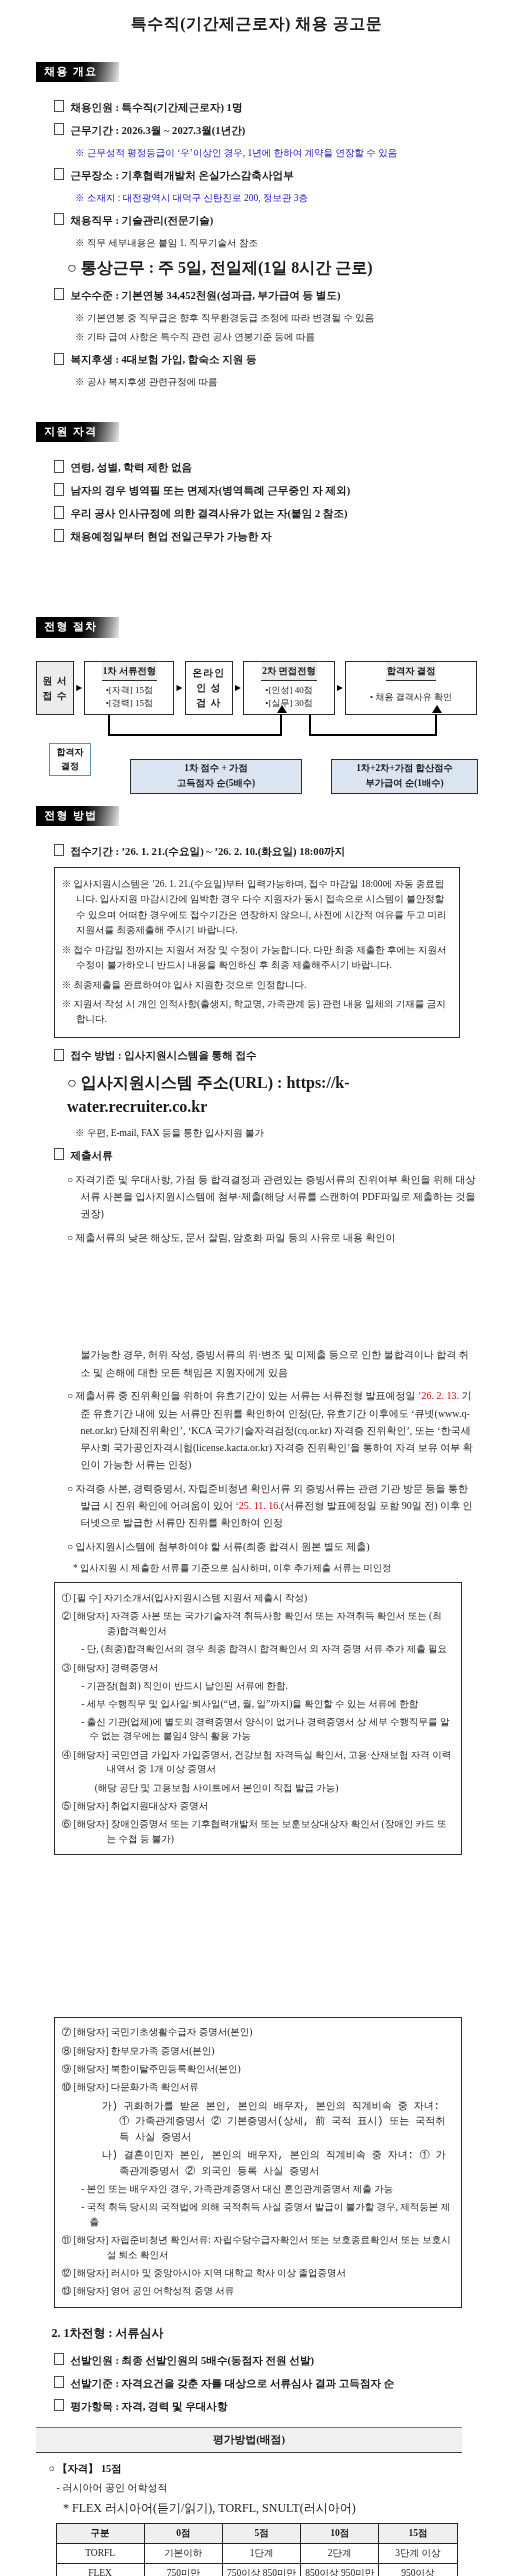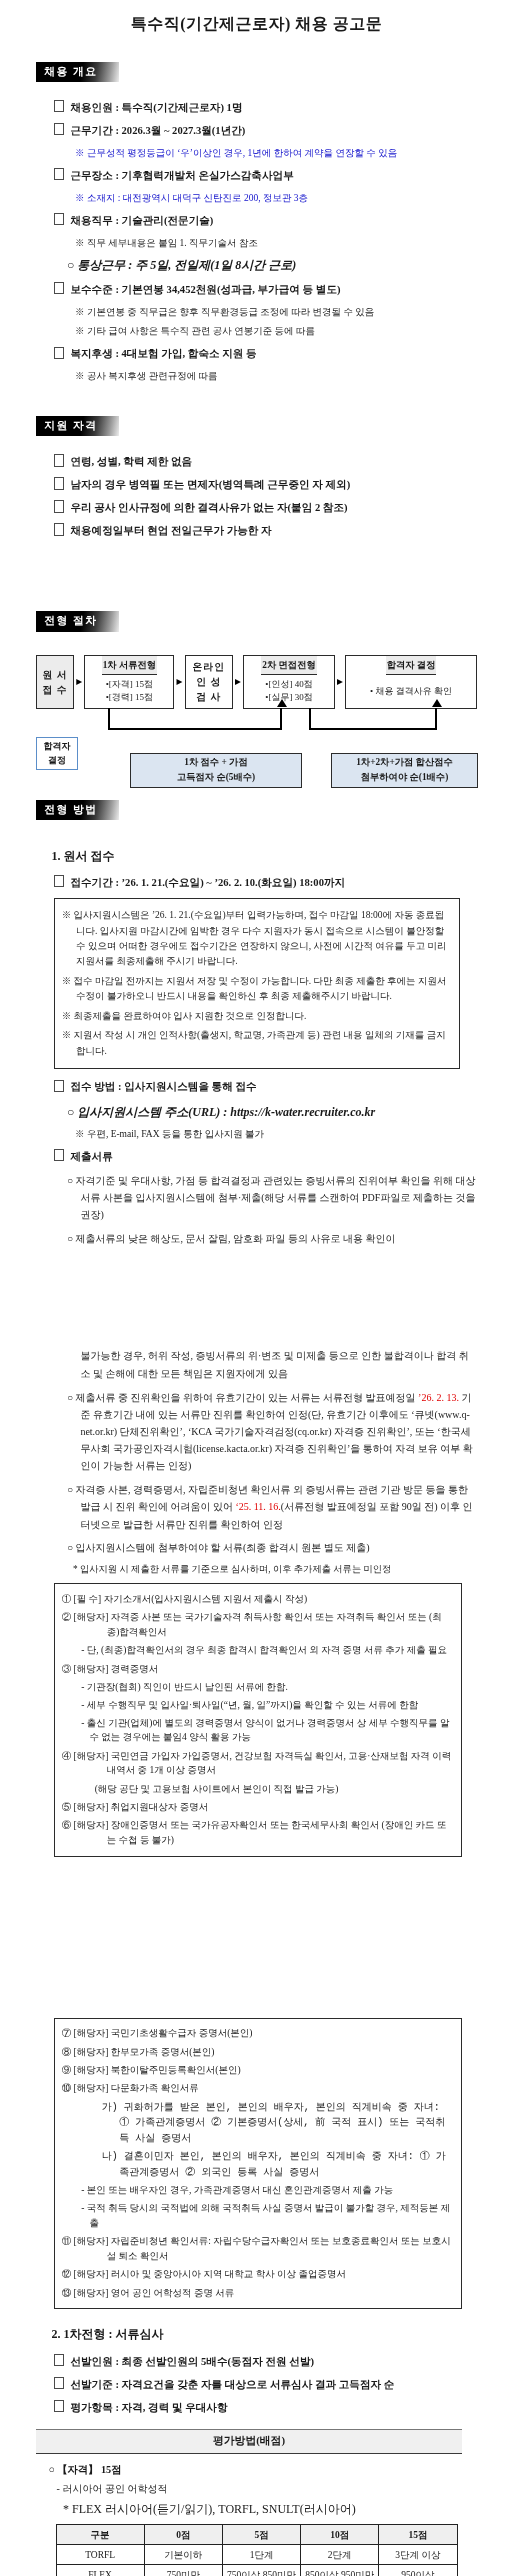--- a/index.html
+++ b/index.html
@@ -7,21 +7,21 @@
   .page{width:513px;min-height:3159px;margin:0 auto;box-sizing:border-box;padding:9.3px 36px 20.6px 36px;overflow:hidden;}
   .doc-title{text-align:center;font-size:16px;font-weight:bold;letter-spacing:0.5px;margin:5.2px 0 23px 0;}
   .badge{display:inline-block;min-width:61px;padding:3.1px 13.4px 3.1px 8.2px;margin:3.1px 0 10.3px 0;
          background:linear-gradient(100deg,#000 0%,#000 55%,#3a3a3a 72%,#9a9a9a 88%,#ececec 100%);
          color:#fff;font-weight:bold;font-size:10.8px;letter-spacing:1.5px;}
   p{margin:0;}
   .sq{font-size:10.6px;font-weight:bold;margin:7.7px 0 7.7px 17.5px;line-height:1.45;}
   .cb{display:inline-block;width:8.2px;height:10.3px;border:1px solid #4a4a4a;background:#fff;margin-right:6.7px;vertical-align:-1.5px;}
   .note{font-size:9.5px;margin:3.1px 0 5.2px 39px;line-height:1.5;}
   .note.blue{color:#1414cc;}
-  .circ{font-size:12px;font-weight:bold;margin:6.2px 0 6.2px 31px;line-height:1.5;font-style:italic;}
+  .circ{font-size:16px;font-weight:bold;margin:6.2px 0 6.2px 31px;line-height:1.5;}
   .para{font-size:10px;margin:6.7px 0 6.7px 31px;padding-left:13.4px;text-indent:-13.4px;line-height:1.72;}
   .star{font-size:9.3px;margin:3.1px 0 6.2px 37px;line-height:1.5;}
   .h1{font-size:12px;font-weight:bold;margin:17.5px 0 10.3px 15.5px;}
   .red{color:#e00000;}
   .url{color:#1a1a1a;text-decoration:none;}
   .notice-box{border:1px solid #2b2b2b;margin:7.2px 0 10.3px 17.5px;width:406px;box-sizing:border-box;padding:5.2px 7.2px;}
   .notice-box .bp{font-size:9.5px;line-height:1.62;padding-left:14.4px;text-indent:-14.4px;margin:4.1px 0;}
   .doc-box{border:1px solid #2b2b2b;margin:6.2px 0 0 17.5px;width:408px;box-sizing:border-box;padding:4.1px 7.2px;}
   .doc-box .item{font-size:9.5px;line-height:1.55;padding-left:45px;text-indent:-45px;margin:3.6px 0;}
   .doc-box .sub{font-size:9.5px;line-height:1.55;margin:3.1px 0 3.1px 19.6px;padding-left:8.2px;text-indent:-8.2px;}
@@ -34,21 +34,21 @@
   .fbox{border:1px solid #2b2b2b;background:#fff;display:flex;flex-direction:column;align-items:center;}
   .fbox .fhdr{background:#ececec;border-bottom:1px solid #2b2b2b;font-weight:bold;font-size:9.3px;text-align:center;padding:2.6px 1px;}
   .fbox .fbody{flex:1;display:flex;flex-direction:column;justify-content:center;padding:2.1px 4.1px;font-size:9px;line-height:1.55;}
   .fbox.gray{background:#ececec;justify-content:center;text-align:center;font-size:9.8px;font-weight:bold;line-height:1.8;}
   .fbox.plain .fbody{text-align:center;font-size:9.8px;font-weight:bold;letter-spacing:1px;}
   .farrow{align-self:center;font-size:7.7px;margin:0 2.1px;color:#000;}
   .bracket-row{position:relative;height:27px;}
   .bracket{position:absolute;top:-1px;border-left:2.1px solid #000;border-right:2.1px solid #000;border-bottom:2.1px solid #000;height:20.6px;}
   .arrow-up{position:absolute;top:-8.2px;width:0;height:0;border-left:5.7px solid transparent;border-right:5.7px solid transparent;border-bottom:8.8px solid #000;}
   .result-row{position:relative;height:36px;margin-top:1px;}
-  .rlabel{position:absolute;left:0;top:0;width:40px;border:1px solid #5b8ec9;background:#fff;text-align:center;font-size:9px;font-weight:bold;line-height:1.6;padding:1.5px 0;}
+  .rlabel{position:absolute;left:13px;top:0;width:40px;border:1px solid #5b8ec9;background:#fff;text-align:center;font-size:9px;font-weight:bold;line-height:1.6;padding:1.5px 0;}
   .rbox{position:absolute;top:16px;border:1px solid #2b2b2b;background:#dbe5f1;text-align:center;font-size:9.3px;font-weight:bold;line-height:1.65;padding:1.5px 0;}
   .rbox.one{left:94px;width:170px;}
   .rbox.two{left:295px;width:145px;}
   
   .eval-bar{width:426px;box-sizing:border-box;border-top:1px solid #777;border-bottom:1.5px solid #3a3a3a;background:#f0f0f0;
             text-align:center;font-size:10.8px;font-weight:bold;padding:4.6px 0;margin:13.4px 0 7.2px 0;}
   .ev-circ{font-size:10.3px;font-weight:bold;margin:9.3px 0 4.1px 12.4px;}
   .ev-dash{font-size:10px;margin:4.1px 0 4.1px 20.6px;line-height:1.6;padding-left:8.2px;text-indent:-8.2px;}
   .ev-star{font-size:12px;margin:2.1px 0 5.2px 27px;}
   table.tbl{border-collapse:collapse;margin:6.2px auto 8.2px auto;table-layout:fixed;}
@@ -142,29 +142,28 @@
     <div class="rlabel">
       <div>합격자</div>
       <div>결정</div>
     </div>
     <div class="rbox one">
       <div>1차 점수 + 가점</div>
       <div>고득점자 순(5배수)</div>
     </div>
     <div class="rbox two">
       <div>1차+2차+가점 합산점수</div>
-      <div>첨부하여야 순(1배수)</div>
+      <div>부가급여 순(1배수)</div>
     </div>
   </div>
 
   
   <div class="gap-sec"></div>
   <div class="badge">전형 방법</div>
 
-  <p class="h1">1. 원서 접수</p>
   <p class="sq"><span class="cb"></span><span>접수기간 : ’26. 1. 21.(수요일) ~ ’26. 2. 10.(화요일) 18:00까지</span></p>
 
   <div class="notice-box">
     <p class="bp">※ 입사지원시스템은 ’26. 1. 21.(수요일)부터 입력가능하며, 접수 마감일 18:00에 자동 종료됩니다. 입사지원 마감시간에 임박한 경우 다수 지원자가 동시 접속으로 시스템이 불안정할 수 있으며 어떠한 경우에도 접수기간은 연장하지 않으니, 사전에 시간적 여유를 두고 미리 지원서를 최종제출해 주시기 바랍니다.</p>
     <p class="bp">※ 접수 마감일 전까지는 지원서 저장 및 수정이 가능합니다. 다만 최종 제출한 후에는 지원서 수정이 불가하오니 반드시 내용을 확인하신 후 최종 제출해주시기 바랍니다.</p>
     <p class="bp">※ 최종제출을 완료하여야 입사 지원한 것으로 인정합니다.</p>
     <p class="bp">※ 지원서 작성 시 개인 인적사항(출생지, 학교명, 가족관계 등) 관련 내용 일체의 기재를 금지합니다.</p>
   </div>
 
   <p class="sq"><span class="cb"></span><span>접수 방법 : 입사지원시스템을 통해 접수</span></p>
@@ -185,21 +184,21 @@
     <p class="item">① [필  수] 자기소개서(입사지원시스템 지원서 제출시 작성)</p>
     <p class="item">② [해당자] 자격증 사본 또는 국가기술자격 취득사항 확인서 또는 자격취득 확인서 또는 (최종)합격확인서</p>
     <p class="sub">- 단, (최종)합격확인서의 경우 최종 합격시 합격확인서 외 자격 증명 서류 추가 제출 필요</p>
     <p class="item">③ [해당자] 경력증명서</p>
     <p class="sub">- 기관장(협회) 직인이 반드시 날인된 서류에 한함.</p>
     <p class="sub">- 세부 수행직무 및 입사일·퇴사일(“년, 월, 일”까지)을 확인할 수 있는 서류에 한함</p>
     <p class="sub">- 출신 기관(업체)에 별도의 경력증명서 양식이 없거나 경력증명서 상 세부 수행직무를 알 수 없는 경우에는 붙임4 양식 활용 가능</p>
     <p class="item">④ [해당자] 국민연금 가입자 가입증명서, 건강보험 자격득실 확인서, 고용·산재보험 자격 이력내역서 중 1개 이상 증명서</p>
     <p class="cont">(해당 공단 및 고용보험 사이트에서 본인이 직접 발급 가능)</p>
     <p class="item">⑤ [해당자] 취업지원대상자 증명서</p>
-    <p class="item">⑥ [해당자] 장애인증명서 또는 국가유공자확인서 또는 한국세무사회 확인서 (장애인 카드 또는 수첩 등 불가)</p>
+    <p class="item">⑥ [해당자] 장애인증명서 또는 기후협력개발처 또는 보훈보상대상자 확인서 (장애인 카드 또는 수첩 등 불가)</p>
   </div>
 
   <div class="gap-box"></div>
 
   <div class="doc-box">
     <p class="item">⑦ [해당자] 국민기초생활수급자 증명서(본인)</p>
     <p class="item">⑧ [해당자] 한부모가족 증명서(본인)</p>
     <p class="item">⑨ [해당자] 북한이탈주민등록확인서(본인)</p>
     <p class="item">⑩ [해당자] 다문화가족 확인서류</p>
     <p class="paren">가) 귀화허가를 받은 본인, 본인의 배우자, 본인의 직계비속 중 자녀: ① 가족관계증명서 ② 기본증명서(상세, 前 국적 표시) 또는 국적취득 사실 증명서</p>

